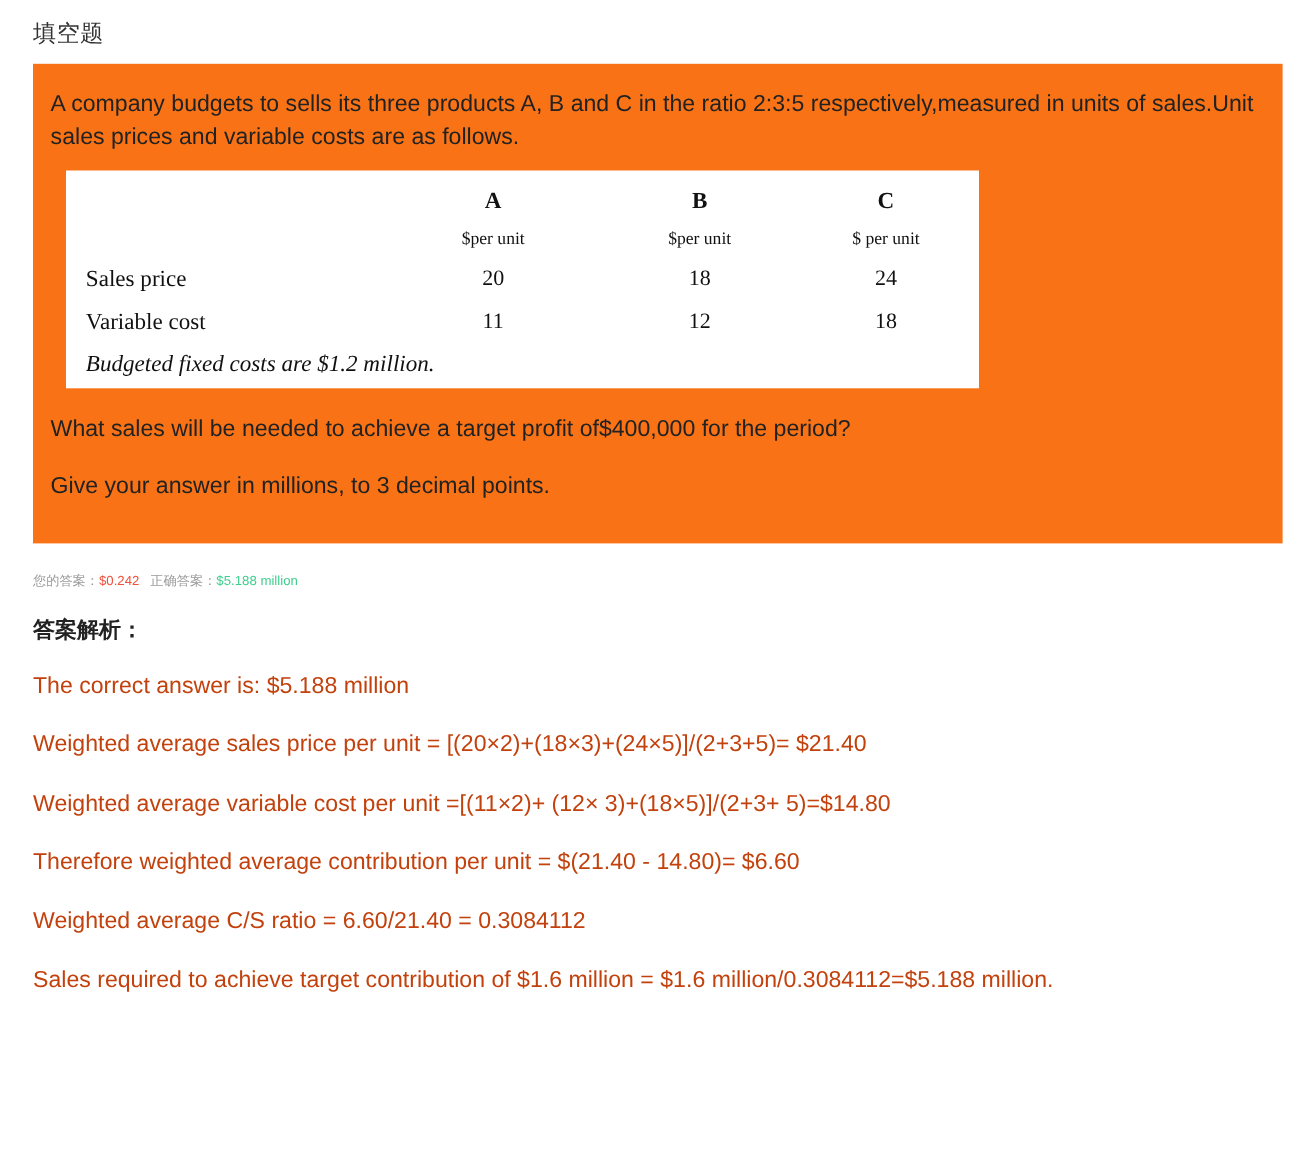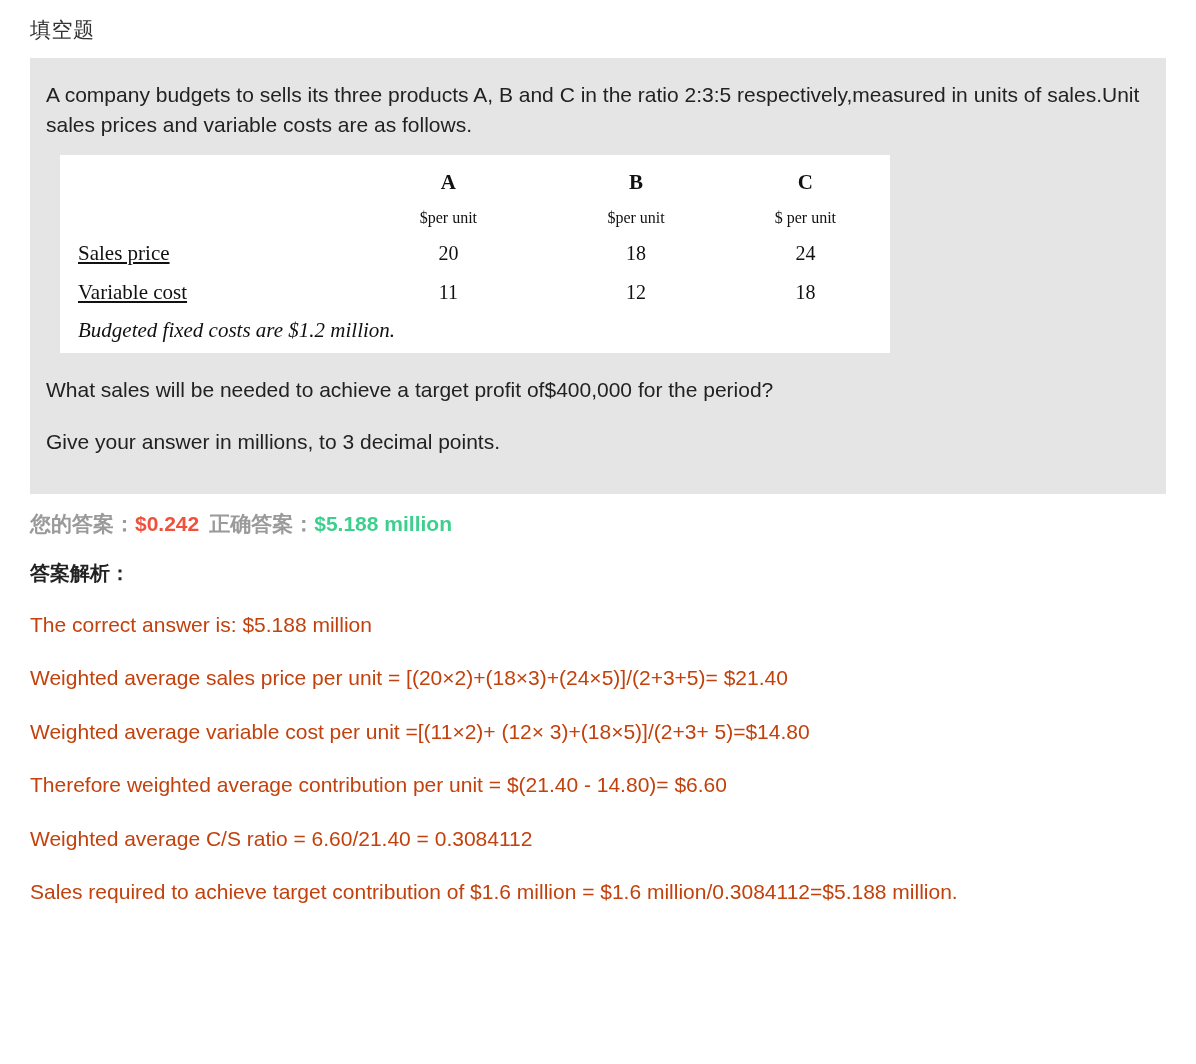--- a/index.html
+++ b/index.html
@@ -19,21 +19,21 @@
     box-sizing: border-box;
     width: 1196px;
   }
   .section-title {
     font-size: 21px;
     color: #333333;
     margin: 6px 0 14px 0;
     letter-spacing: 0.5px;
   }
   .question-card {
-    background: #e5e5e5;
+    background: #f97316;
     padding: 22px 16px 26px 16px;
     box-sizing: border-box;
     width: 1136px;
   }
   .q-text {
     font-size: 21px;
     line-height: 1.45;
     color: #222222;
     margin: 0 0 10px 0;
   }
@@ -66,42 +66,40 @@
     font-size: 21px;
   }
   table.data td.unit {
     text-align: center;
     font-size: 16px;
   }
   table.data td.rowlabel {
     text-align: left;
     padding-left: 18px;
     font-size: 21px;
-    text-decoration: underline;
   }
   table.data td.val {
     text-align: center;
     font-size: 20px;
   }
   .col-a { width: 210px; }
   .col-b { width: 170px; }
   .col-c { width: 170px; }
   .col-label { width: 280px; }
   .fixed-costs {
     font-family: "Liberation Serif", serif;
     font-size: 21px;
     padding: 6px 0 0 18px;
     color: #111111;
     font-style: italic;
   }
   .answer-line {
-    margin: 16px 0 0 0;
-    font-size: 21px;
+    margin: 26px 0 0 0;
+    font-size: 12px;
     color: #9a9a9a;
-    font-weight: bold;
   }
   .answer-line .your-ans-val {
     color: #f0513c;
   }
   .answer-line .correct-label {
     color: #9a9a9a;
     margin-left: 10px;
   }
   .answer-line .correct-val {
     color: #3ecf8e;

